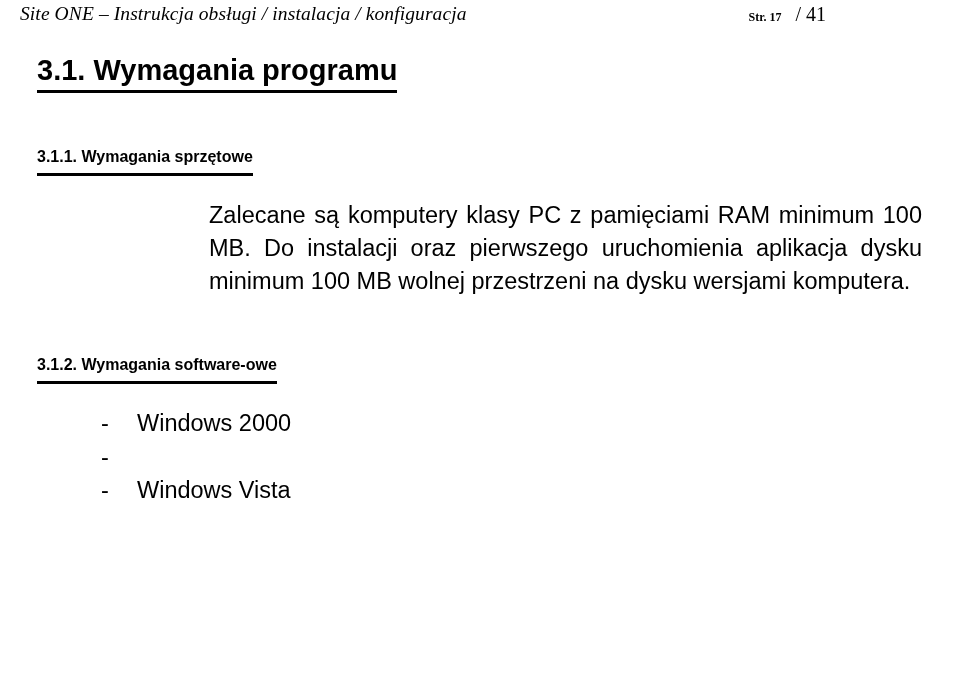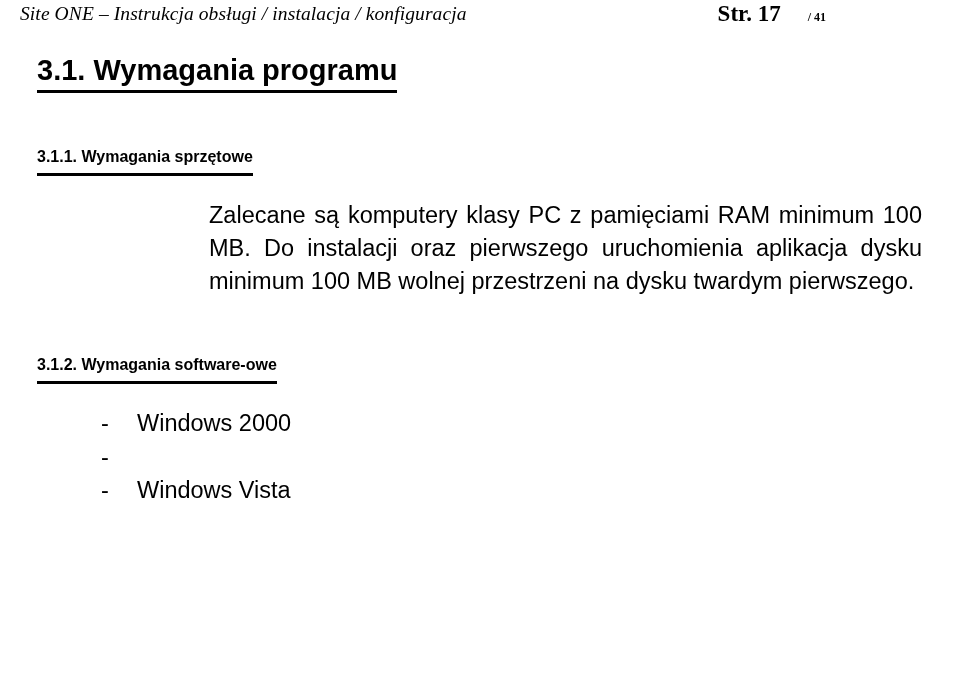--- a/index.html
+++ b/index.html
@@ -48,26 +48,26 @@
   .header-pager {
     font-family: "Liberation Serif", serif;
     font-size: 19px;
     line-height: 24px;
     white-space: nowrap;
     display: flex;
     align-items: baseline;
   }
   .header-pager .pg-current {
     font-weight: bold;
-    font-size: 23px;
+    font-size: 12px;
   }
   .header-pager .pg-total {
-    font-weight: bold;
-    font-size: 12px;
-    margin-left: 27px;
+    font-weight: normal;
+    font-size: 20px;
+    margin-left: 14px;
   }
 
   
   .content {
     position: absolute;
     left: 37px;
     top: 52px;
     width: 885px;
   }
 
@@ -180,21 +180,21 @@
 
     <h2 class="subsection-heading">
       <span class="hd-underline">3.1.1. Wymagania sprzętowe</span>
     </h2>
 
     <div class="gap-after-h2"></div>
 
     <p class="body-para indent-large">
       <span class="justified-line">Zalecane są komputery klasy PC z pamięciami RAM minimum 100</span>
       <span class="justified-line">MB. Do instalacji oraz pierwszego uruchomienia aplikacja dysku</span>
-      <span class="last-line">minimum 100 MB wolnej przestrzeni na dysku twardym pierwszego.</span>
+      <span class="last-line">minimum 100 MB wolnej przestrzeni na dysku wersjami komputera.</span>
     </p>
 
     <div class="gap-before-h2-second"></div>
 
     <h2 class="subsection-heading">
       <span class="hd-underline">3.1.2. Wymagania software-owe</span>
     </h2>
 
     <div class="gap-after-h2"></div>
 

